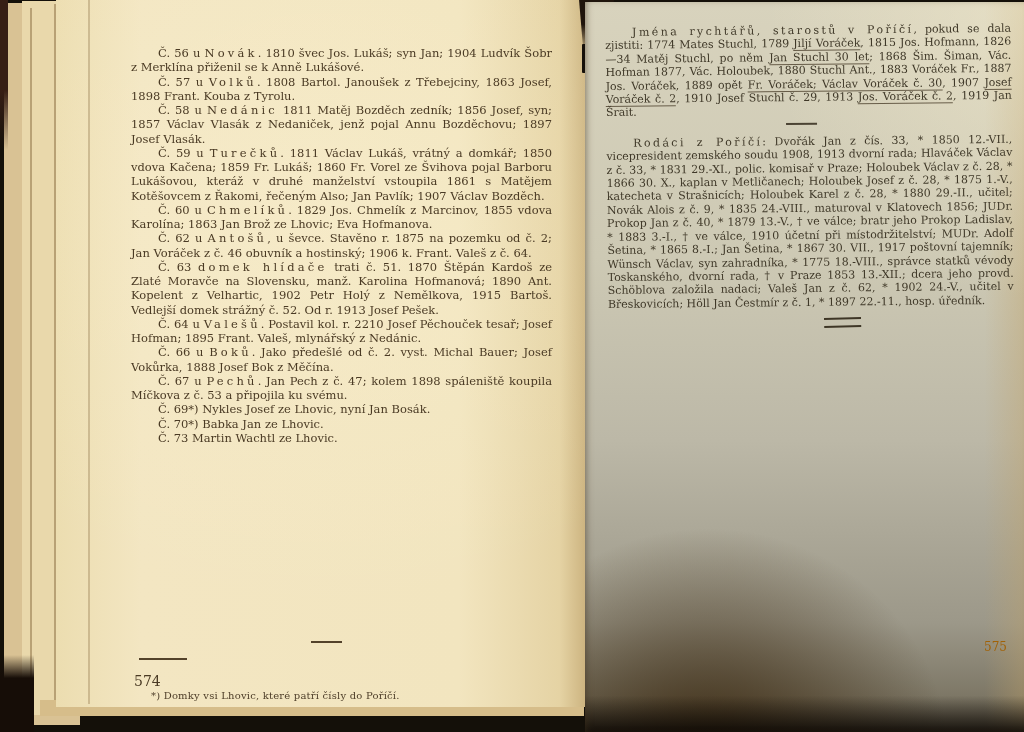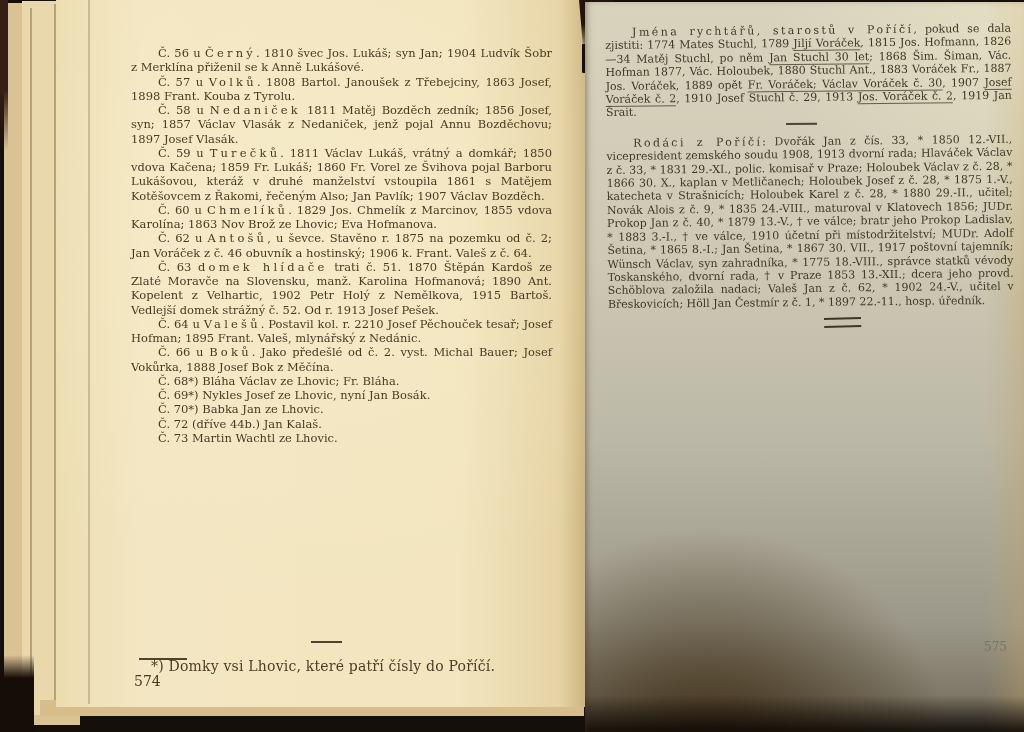--- a/index.html
+++ b/index.html
@@ -46,24 +46,24 @@
         transform:rotate(-0.6deg);transform-origin:left top;}
   .sp{letter-spacing:3.2px;}
   .tb-r .sp{letter-spacing:2.4px;}
   .u{border-bottom:1px solid rgba(84,72,52,.85);}
   .rdiv{width:31px;height:2px;background:#4b4333;margin:5px 0 10px 180px;}
   .rmark{width:37px;height:6px;border-top:2px solid #3e3626;border-bottom:2px solid #3e3626;
          margin:9px 0 0 216px;transform:rotate(-1deg);}
   
   .left-divider{position:absolute;left:311px;top:641px;width:31px;height:2px;background:#53422a;}
   .footnote-rule{position:absolute;left:139px;top:658px;width:48px;height:2px;background:#53422a;}
-  .footnote{position:absolute;left:151px;top:658px;font-size:14px;color:#4d3d28;letter-spacing:.2px;}
+  .footnote{position:absolute;left:151px;top:690px;font-size:10px;color:#4d3d28;letter-spacing:.2px;}
   .pn{position:absolute;color:#4a3a24;}
   .pn-l{left:134px;top:673px;font-size:14px;}
-  .pn-r{left:984px;top:640px;font-size:12px;color:#737373;}
+  .pn-r{left:984px;top:640px;font-size:12px;color:#a16207;}
 </style>
 </head>
 <body>
 
 <div class="stage">
 
   <div class="l-edge-a"></div>
   <div class="l-edge-b"></div>
   <div class="crease c1"></div>
   <div class="crease c2"></div>
@@ -73,33 +73,32 @@
 
   <div class="page-left"></div>
   <div class="crease c3"></div>
 
   <div class="gutter-top-dark"></div>
   <div class="gutter-tab"></div>
 
   <div class="page-right"></div>
 
   <div class="tb tb-l">
-      <p><span>Č. 56 u </span><span class="sp">Černý</span><span>. 1810 švec Jos. Lukáš; syn Jan; 1904 Ludvík Šobr z Merklína přiženil se k Anně Lukášové.</span></p>
+      <p><span>Č. 56 u </span><span class="sp">Novák</span><span>. 1810 švec Jos. Lukáš; syn Jan; 1904 Ludvík Šobr z Merklína přiženil se k Anně Lukášové.</span></p>
       <p><span>Č. 57 u </span><span class="sp">Volků</span><span>. 1808 Bartol. Janoušek z Třebejciny, 1863 Josef, 1898 Frant. Kouba z Tyrolu.</span></p>
-      <p><span>Č. 58 u </span><span class="sp">Nedaniček</span><span> 1811 Matěj Bozděch zedník; 1856 Josef, syn; 1857 Václav Vlasák z Nedaniček, jenž pojal Annu Bozděchovu; 1897 Josef Vlasák.</span></p>
+      <p><span>Č. 58 u </span><span class="sp">Nedánic</span><span> 1811 Matěj Bozděch zedník; 1856 Josef, syn; 1857 Václav Vlasák z Nedaniček, jenž pojal Annu Bozděchovu; 1897 Josef Vlasák.</span></p>
       <p><span>Č. 59 u </span><span class="sp">Turečků</span><span>. 1811 Václav Lukáš, vrátný a domkář; 1850 vdova Kačena; 1859 Fr. Lukáš; 1860 Fr. Vorel ze Švihova pojal Barboru Lukášovou, kteráž v druhé manželství vstoupila 1861 s Matějem Kotěšovcem z Řakomi, řečeným Also; Jan Pavlík; 1907 Václav Bozděch.</span></p>
-      <p><span>Č. 60 u </span><span class="sp">Chmelíků</span><span>. 1829 Jos. Chmelík z Marcinov, 1855 vdova Karolína; 1863 Nov Brož ze Lhovic; Eva Hofmanova.</span></p>
+      <p><span>Č. 60 u </span><span class="sp">Chmelíků</span><span>. 1829 Jos. Chmelík z Marcinov, 1855 vdova Karolína; 1863 Jan Brož ze Lhovic; Eva Hofmanova.</span></p>
       <p><span>Č. 62 u </span><span class="sp">Antošů</span><span>, u ševce. Stavěno r. 1875 na pozemku od č. 2; Jan Voráček z č. 46 obuvník a hostinský; 1906 k. Frant. Valeš z č. 64.</span></p>
       <p><span>Č. 63 </span><span class="sp">domek hlídače</span><span> trati č. 51. 1870 Štěpán Kardoš ze Zlaté Moravče na Slovensku, manž. Karolina Hofmanová; 1890 Ant. Kopelent z Velhartic, 1902 Petr Holý z Nemělkova, 1915 Bartoš. Vedlejší domek strážný č. 52. Od r. 1913 Josef Pešek.</span></p>
       <p><span>Č. 64 u </span><span class="sp">Valešů</span><span>. Postavil kol. r. 2210 Josef Pěchouček tesař; Josef Hofman; 1895 Frant. Valeš, mlynářský z Nedánic.</span></p>
       <p><span>Č. 66 u </span><span class="sp">Boků</span><span>. Jako předešlé od č. 2. vyst. Michal Bauer; Josef Vokůrka, 1888 Josef Bok z Měčína.</span></p>
-      <p><span>Č. 68*) Bláha Václav ze Lhovic; Fr. Bláha.</span></p>
+      <p><span>Č. 67 u </span><span class="sp">Pechů</span><span>. Jan Pech z č. 47; kolem 1898 spáleniště koupila Míčkova z č. 53 a připojila ku svému.</span></p>
       <p><span>Č. 69*) Nykles Josef ze Lhovic, nyní Jan Bosák.</span></p>
       <p><span>Č. 70*) Babka Jan ze Lhovic.</span></p>
-      <p><span>Č. 72 (dříve 44b.) Jan Kalaš.</span></p>
       <p><span>Č. 73 Martin Wachtl ze Lhovic.</span></p>
     </div>
   <div class="left-divider"></div>
   <div class="footnote-rule"></div>
   <div class="footnote">*) Domky vsi Lhovic, které patří čísly do Poříčí.</div>
   <div class="pn pn-l">574</div>
 
   <div class="tb tb-r">
     <div>
         <p><span class="sp">Jména rychtářů, starostů v Poříčí</span><span>, pokud se dala zjistiti: 1774 Mates Stuchl, 1789 </span><span class="u">Jiljí Voráček</span><span>, 1815 Jos. Hofmann, 1826—34 Matěj Stuchl, po něm </span><span class="u">Jan Stuchl 30 let</span><span>; 1868 Šim. Šiman, Vác. Hofman 1877, Vác. Holoubek, 1880 Stuchl Ant., 1883 Voráček Fr., 1887 Jos. Voráček, 1889 opět </span><span class="u">Fr. Voráček; Václav Voráček č. 30</span><span>, 1907 </span><span class="u">Josef Voráček č. 2</span><span>, 1910 Josef Stuchl č. 29, 1913 </span><span class="u">Jos. Voráček č. 2</span><span>, 1919 Jan Šrait.</span></p>

